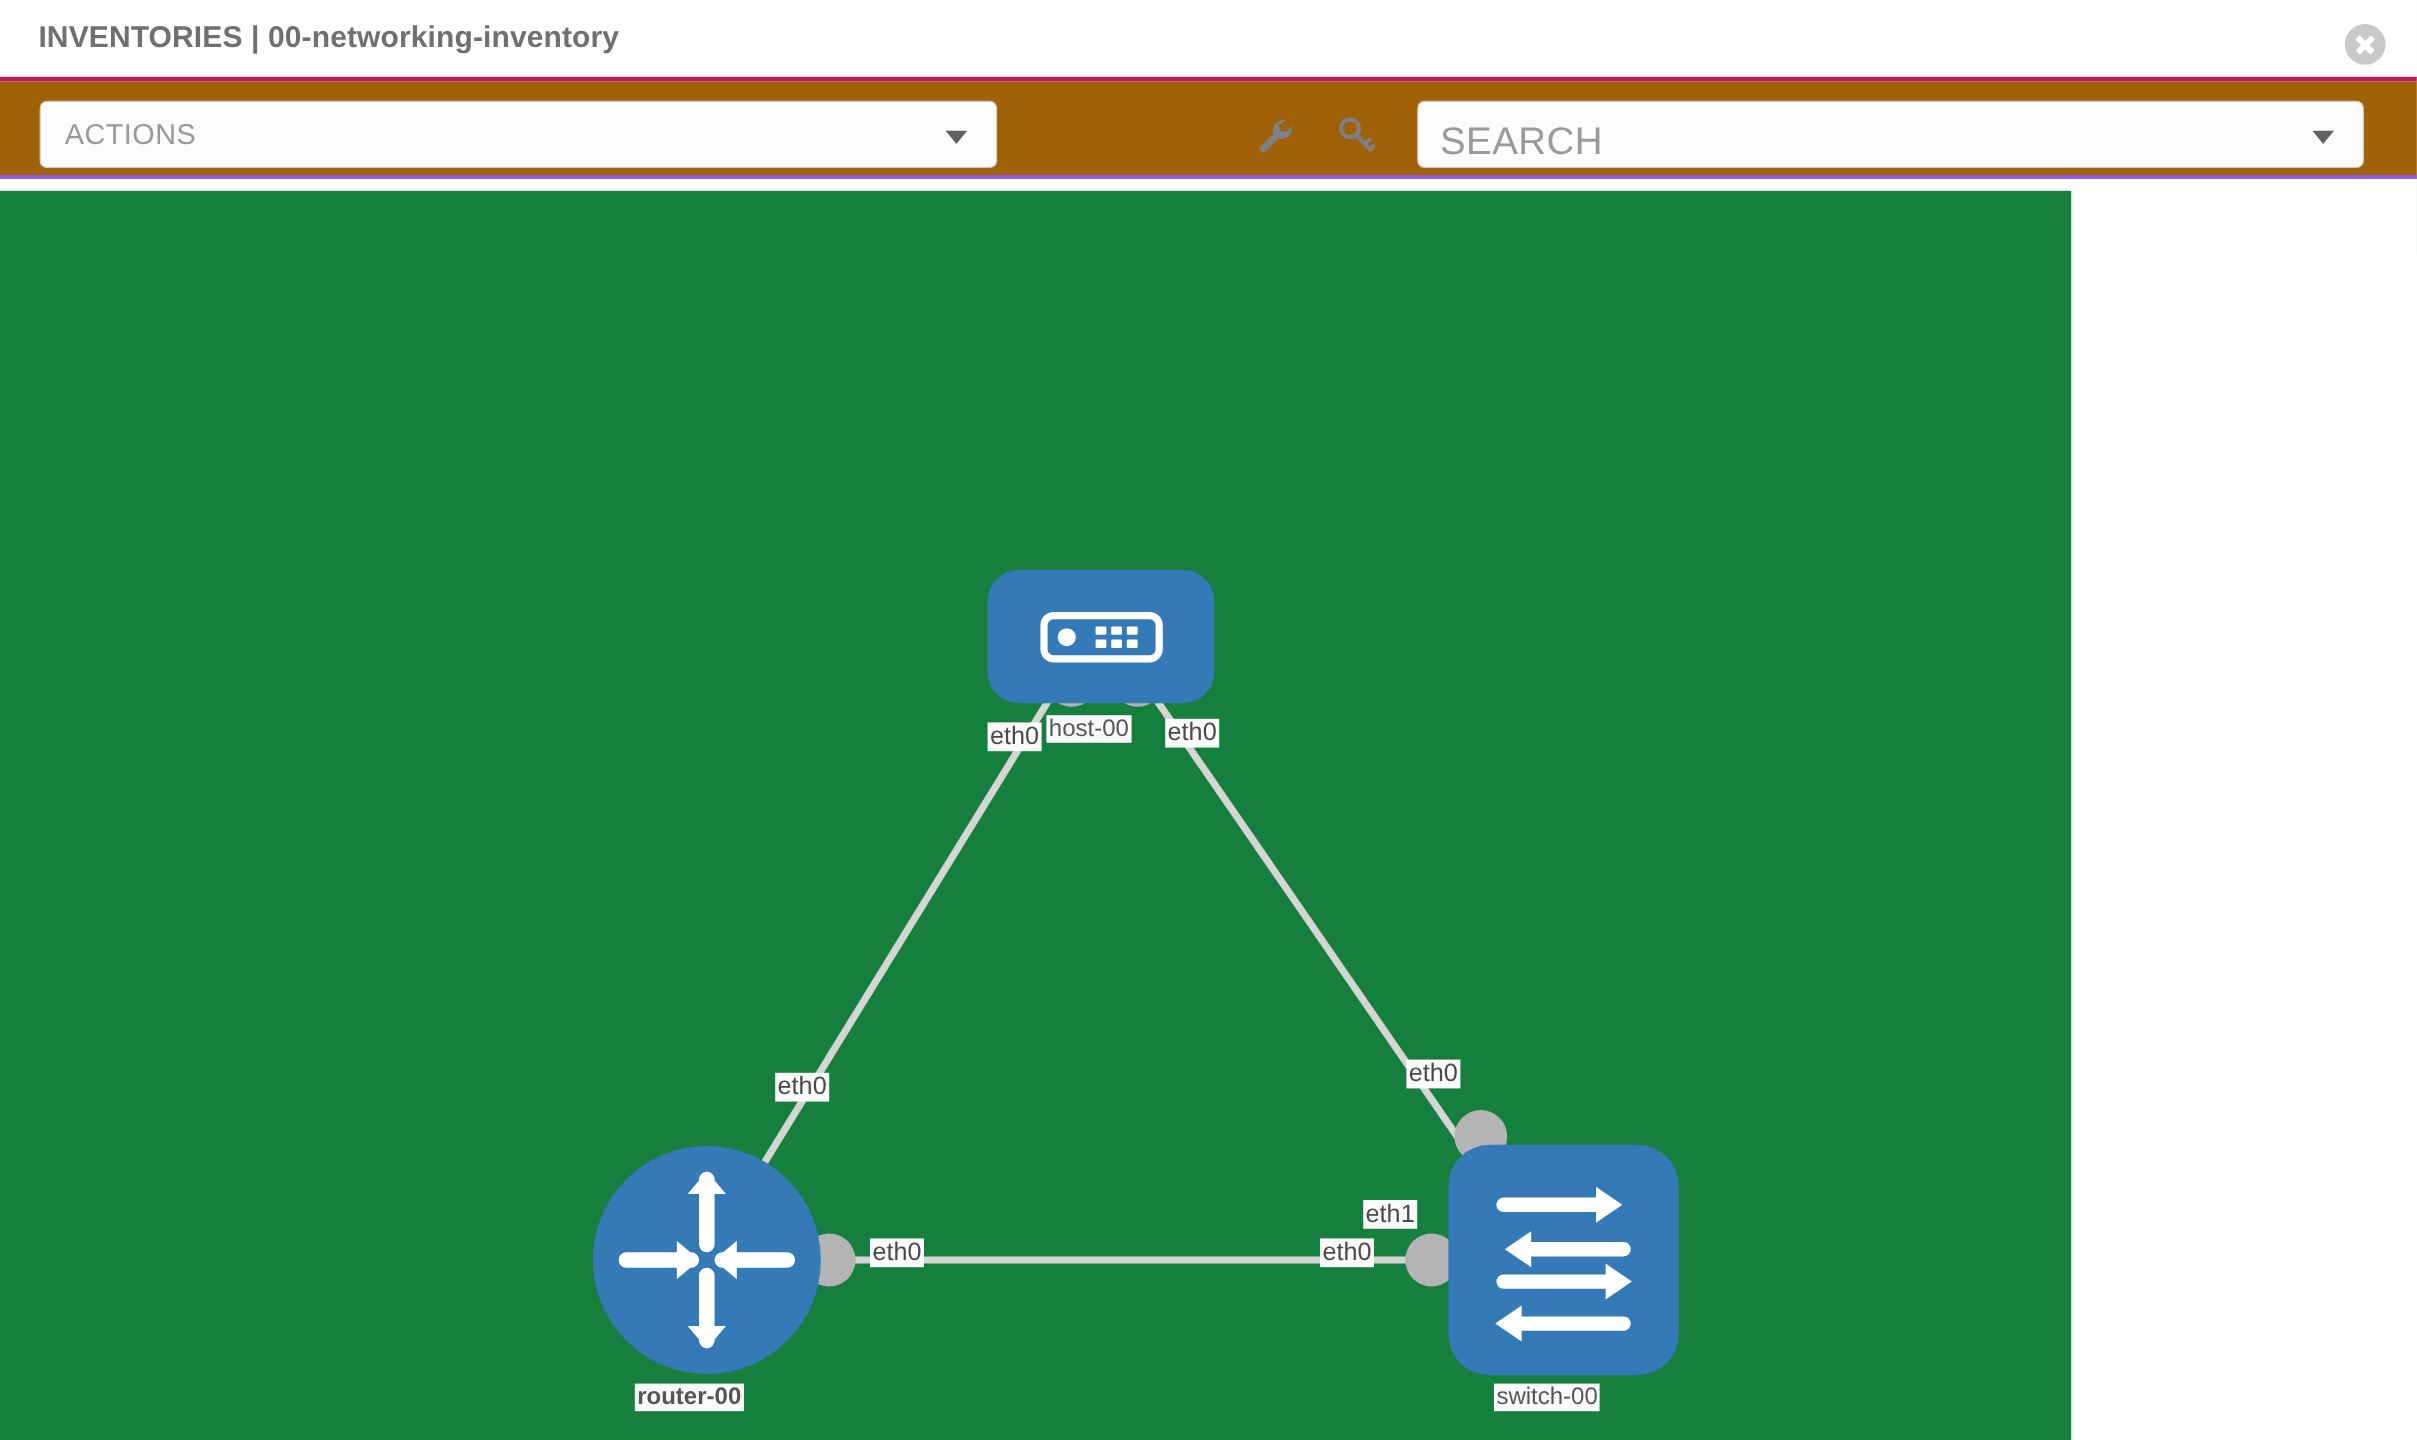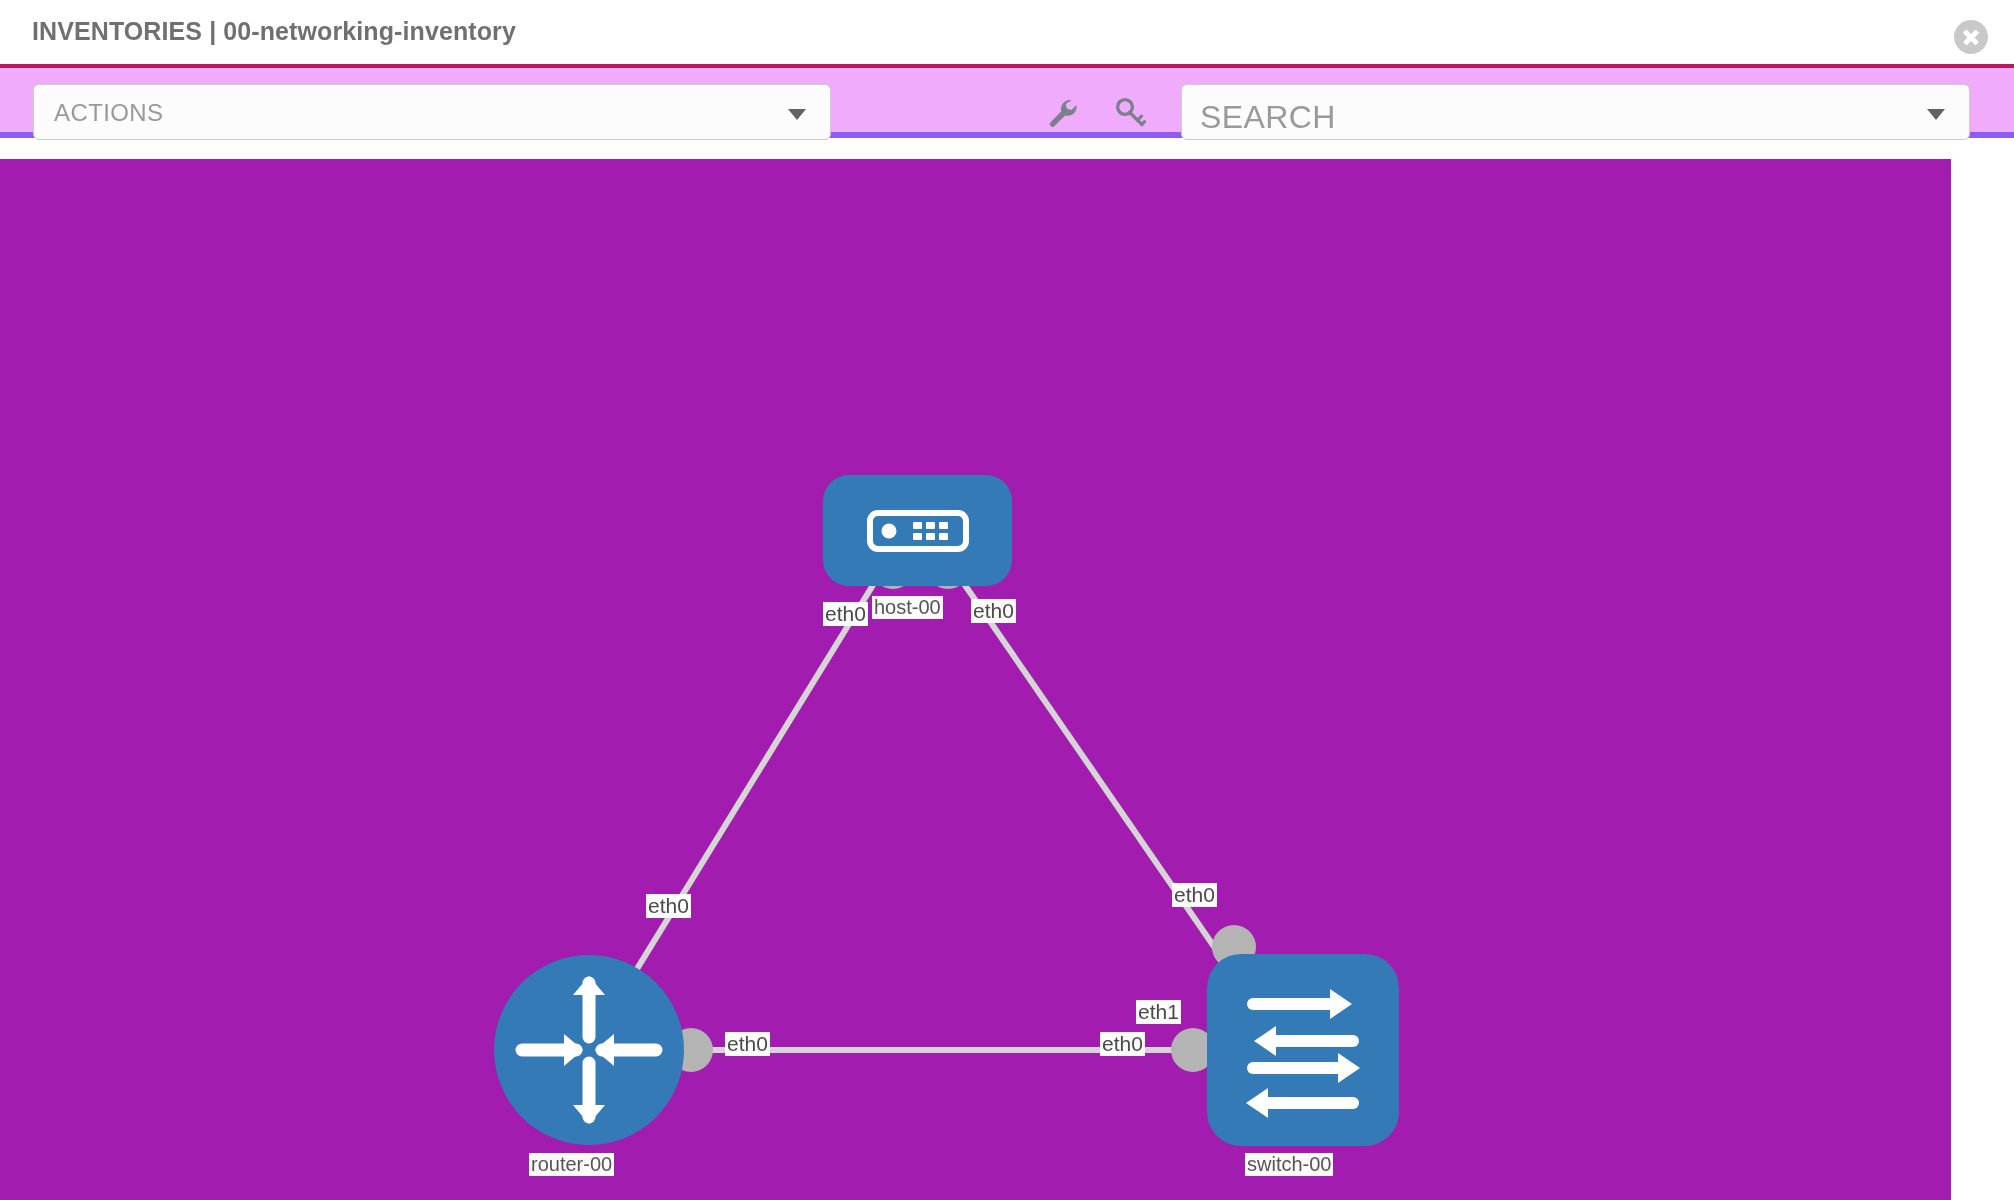--- a/index.html
+++ b/index.html
@@ -57,23 +57,23 @@
     background: #ffffff;
   }
   .close-btn::before { transform: rotate(45deg); }
   .close-btn::after  { transform: rotate(-45deg); }
 
   
   .toolbar {
     position: absolute;
     left: 0; top: 68px;
     width: 2014px;
-    height: 70px;
-    background: #f0abfc;
-    border-bottom: 6px solid #8b5cf6;
+    height: 81px;
+    background: #a16207;
+    border-bottom: 3px solid #8b5cf6;
     box-sizing: border-box;
   }
   .actions-select {
     position: absolute;
     left: 33px;
     top: 16px;
     width: 798px;
     height: 56px;
     background: #fcfcfc;
     border: 1px solid #cccccc;
@@ -127,23 +127,23 @@
     top: 14px;
     font-size: 32px;
     color: #9a9a9a;
     letter-spacing: 0.4px;
   }
 
   
   .canvas {
     position: absolute;
     left: 0; top: 159px;
-    width: 1951px;
+    width: 1726px;
     height: 1041px;
-    background: #a21caf;
+    background: #15803d;
     overflow: hidden;
   }
   .topo-svg {
     position: absolute;
     left: 0; top: 0;
     width: 2014px;
     height: 1041px;
     display: block;
   }
 
@@ -272,16 +272,16 @@
 
   <span class="iface-label" style="left:823px; top:443px;">eth0</span>
   <span class="iface-label" style="left:971px; top:440px;">eth0</span>
   <span class="iface-label" style="left:646px; top:735px;">eth0</span>
   <span class="iface-label" style="left:1172px; top:724px;">eth0</span>
   <span class="iface-label" style="left:725px; top:873px;">eth0</span>
   <span class="iface-label" style="left:1100px; top:873px;">eth0</span>
   <span class="iface-label" style="left:1120px; top:841px;margin-left:16px;">eth1</span>
 
   <span class="node-label" style="left:872px; top:437px;">host-00</span>
-  <span class="node-label" style="left:529px; top:994px;">router-00</span>
+  <span class="node-label" style="left:529px; top:994px;font-weight:bold;">router-00</span>
   <span class="node-label" style="left:1245px; top:994px;">switch-00</span>
 
 </div>
 
 </body></html>

